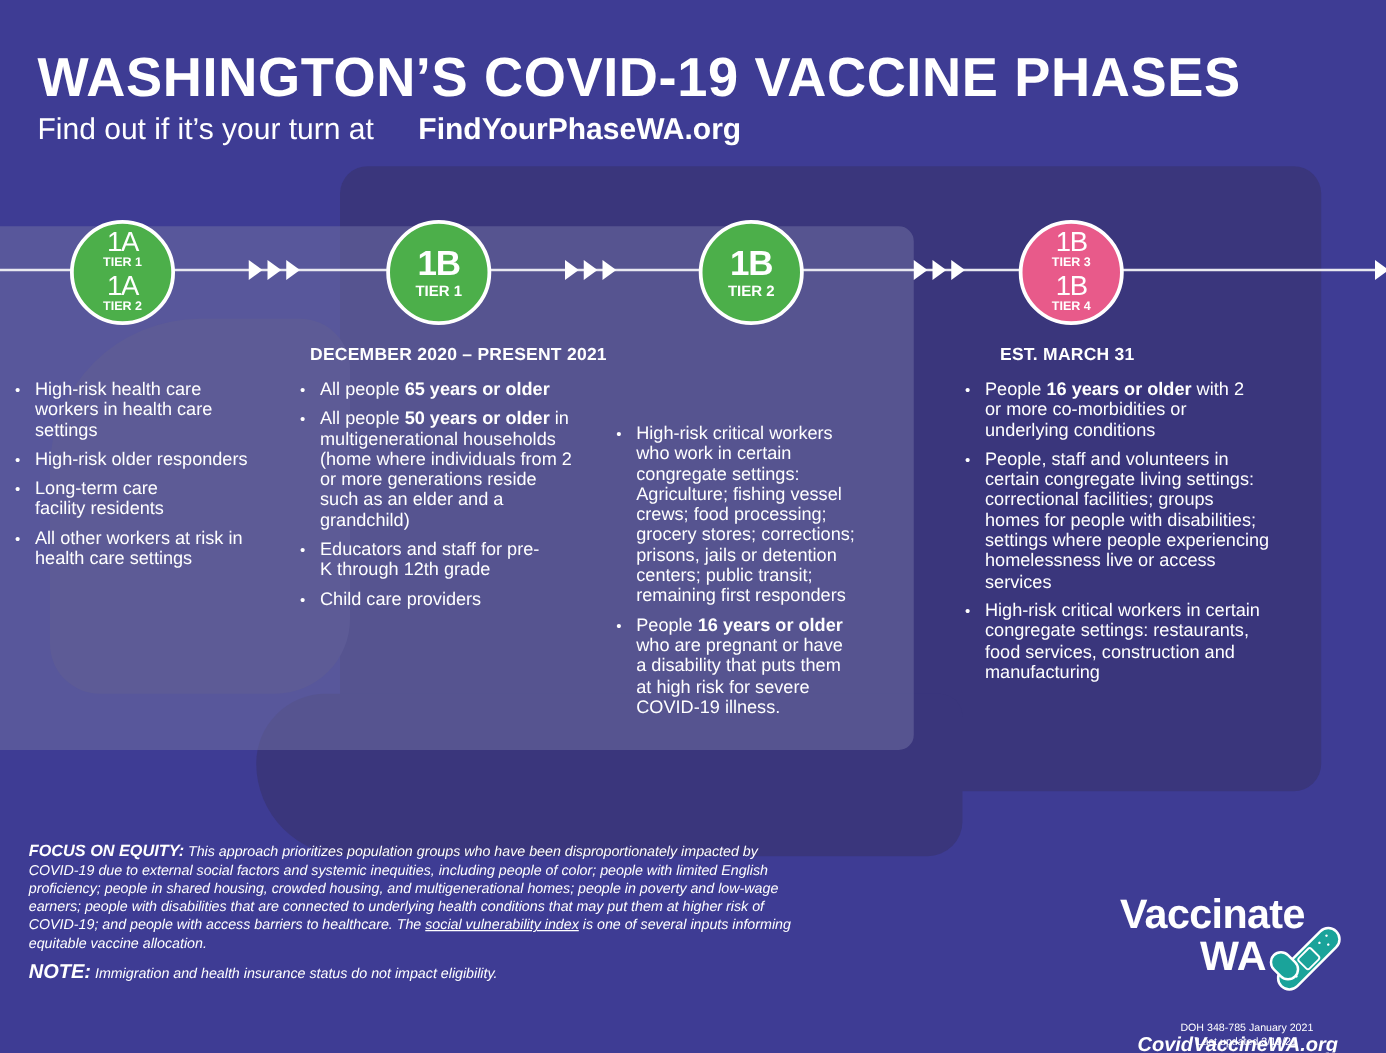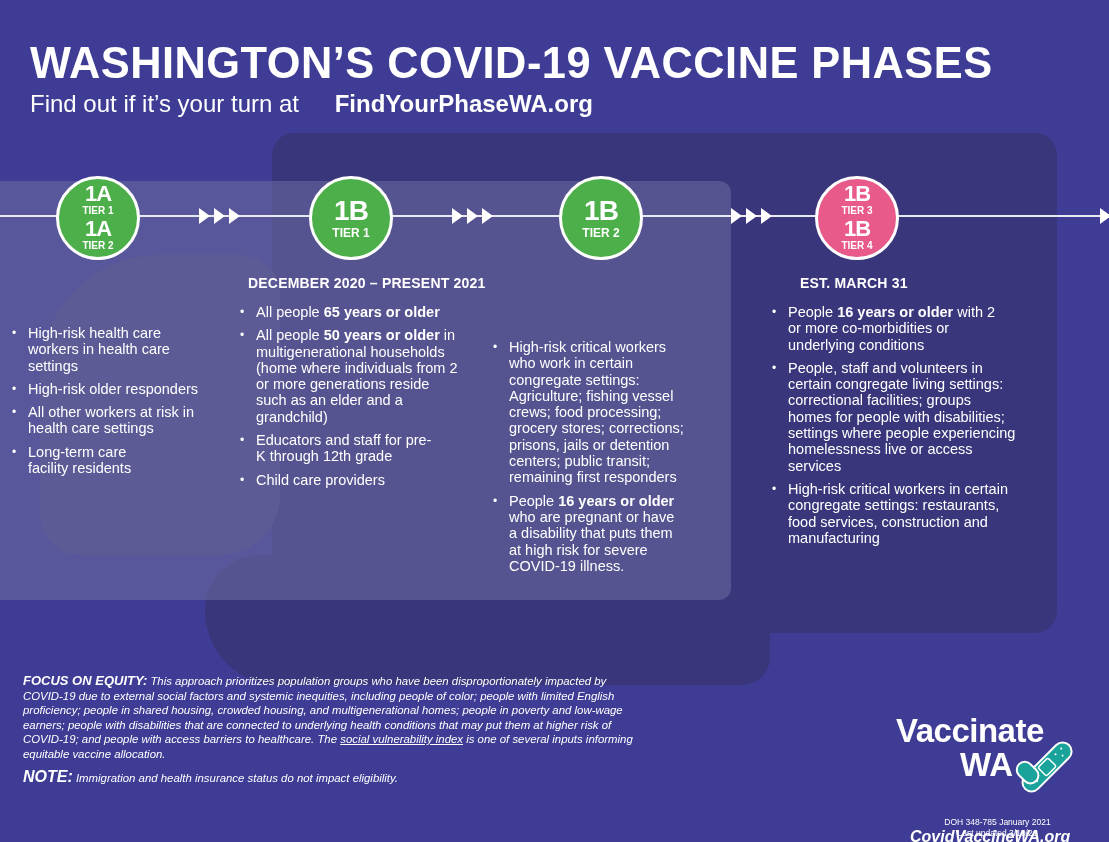--- a/index.html
+++ b/index.html
@@ -39,21 +39,21 @@
   .end-arrow { position:absolute; left:1100px; top:208px; }
   .circle {
     position:absolute; width:78px; height:78px; border-radius:50%;
     border:3px solid #ffffff; display:flex; flex-direction:column;
     align-items:center; justify-content:center; text-align:center; line-height:1;
   }
   .green { background:#4caf4a; }
   .pink { background:#e85a8a; }
   .c-big { font-size:28px; font-weight:bold; letter-spacing:-1px; }
   .c-small { font-size:12px; font-weight:bold; margin-top:2px; }
-  .c-big2 { font-size:22px; font-weight:bold; letter-spacing:-1px; }
+  .c-big2 { font-size:22px; font-weight:normal; letter-spacing:-1px; }
   .c-small2 { font-size:10px; font-weight:bold; margin-top:1px; margin-bottom:2px;}
   .date-label {
     position:absolute; font-size:14px; font-weight:bold; letter-spacing:0.2px;
   }
   ul.bullets {
     position:absolute; margin:0; padding:0; list-style:none;
     font-size:14.5px; line-height:16.3px;
   }
   ul.bullets li { position:relative; padding-left:16px; margin-bottom:7px; }
   ul.bullets li::before {
@@ -123,25 +123,25 @@
 <div class="circle pink" style="left:815px; top:176px;">
   <span class="c-big2">1B</span>
   <span class="c-small2">TIER 3</span>
   <span class="c-big2">1B</span>
   <span class="c-small2">TIER 4</span>
 </div>
 
 <div class="date-label" style="left:248px; top:275px;">DECEMBER 2020 – PRESENT 2021</div>
 <div class="date-label" style="left:800px; top:275px;">EST. MARCH 31</div>
 
-<ul class="bullets" style="left:12px; top:304px; width:200px;margin-top:21px;">
+<ul class="bullets" style="left:12px; top:304px; width:200px;">
   <li>High-risk health care workers in health care settings</li>
   <li>High-risk older responders</li>
+  <li style="width:135px;">Long-term care facility residents</li>
   <li style="width:190px;">All other workers at risk in health care settings</li>
-  <li style="width:135px;">Long-term care facility residents</li>
 </ul>
 
 <ul class="bullets" style="left:240px; top:304px; width:220px;">
   <li><span>All people </span><span class="b">65 years or older</span></li>
   <li style="width:205px;"><span>All people </span><span class="b">50 years or older</span><span> in multigenerational households (home where individuals from 2 or more generations reside such as an elder and a grandchild)</span></li>
   <li style="width:185px;"><span>Educators and staff for pre-K through 12th grade</span></li>
   <li><span>Child care providers</span></li>
 </ul>
 
 <ul class="bullets" style="left:493px; top:304px; width:195px;margin-top:35px;">

